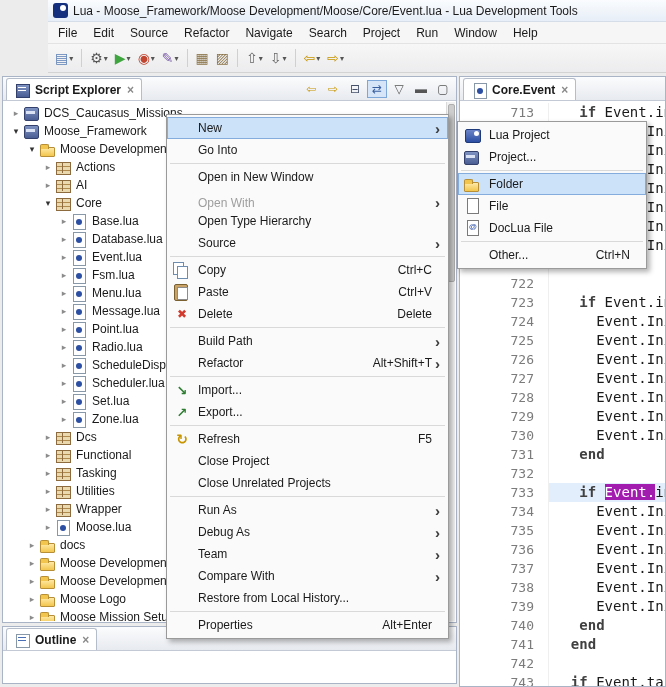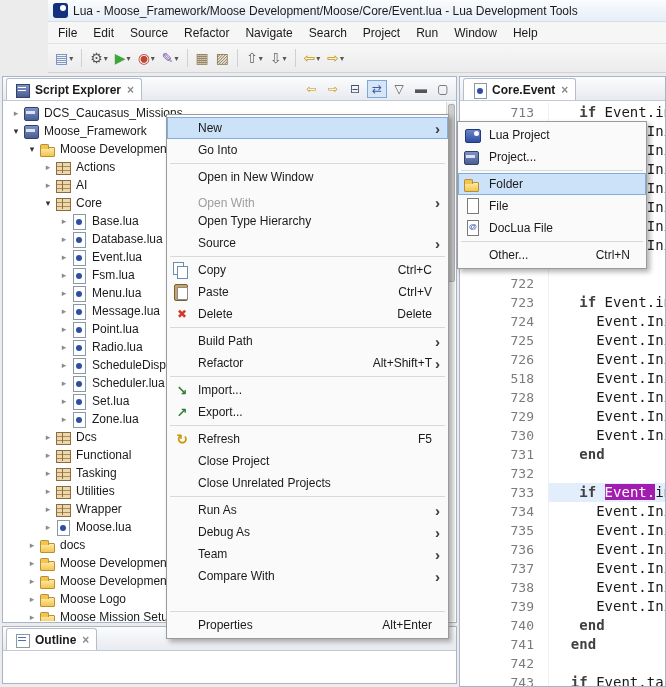--- a/index.html
+++ b/index.html
@@ -434,21 +434,21 @@
           </div>
           <div class="cline">
             <span class="lnum">725</span>
             <span class="ltext"><span>     Event.IniDCSUnitName = Event.IniDCSUnit:getName()</span></span>
           </div>
           <div class="cline">
             <span class="lnum">726</span>
             <span class="ltext"><span>     Event.IniUnitName = Event.IniDCSUnitName</span></span>
           </div>
           <div class="cline">
-            <span class="lnum">518</span>
+            <span class="lnum">727</span>
             <span class="ltext"><span>     Event.IniUnit = UNIT:FindByName( Event.IniUnitName )</span></span>
           </div>
           <div class="cline">
             <span class="lnum">728</span>
             <span class="ltext"><span>     Event.IniDCSGroup = Event.IniDCSUnit:getGroup()</span></span>
           </div>
           <div class="cline">
             <span class="lnum">729</span>
             <span class="ltext"><span>     Event.IniDCSGroupName = Event.IniDCSGroup:getName()</span></span>
           </div>
@@ -609,20 +609,21 @@
         <span class="mlabel">Team</span>
         <span class="marrow">›</span>
       </div>
       <div class="mitem">
         <span class="micon"></span>
         <span class="mlabel">Compare With</span>
         <span class="marrow">›</span>
       </div>
       <div class="mitem">
         <span class="micon"></span>
+        <span class="mlabel">Restore from Local History...</span>
       </div>
       <div class="msep"></div>
       <div class="mitem">
         <span class="micon"></span>
         <span class="mlabel">Properties</span>
         <span class="maccel">Alt+Enter</span>
       </div>
     </div>
   <div class="menu submenu" id="submenu">
       <div class="mitem">

